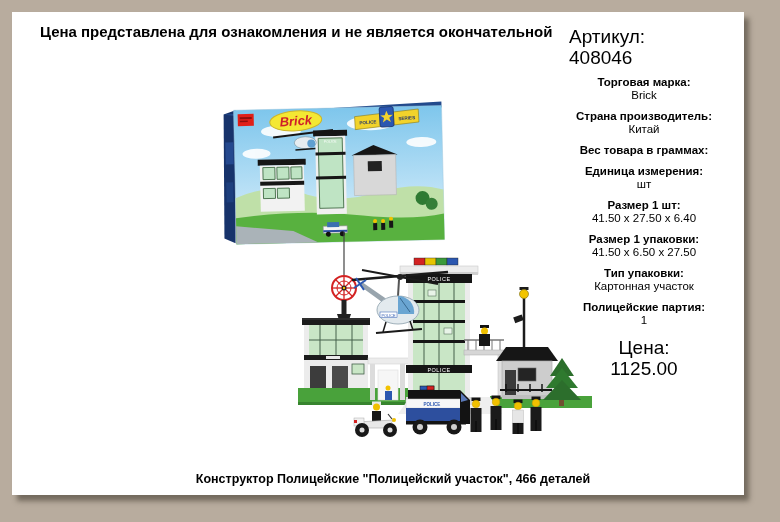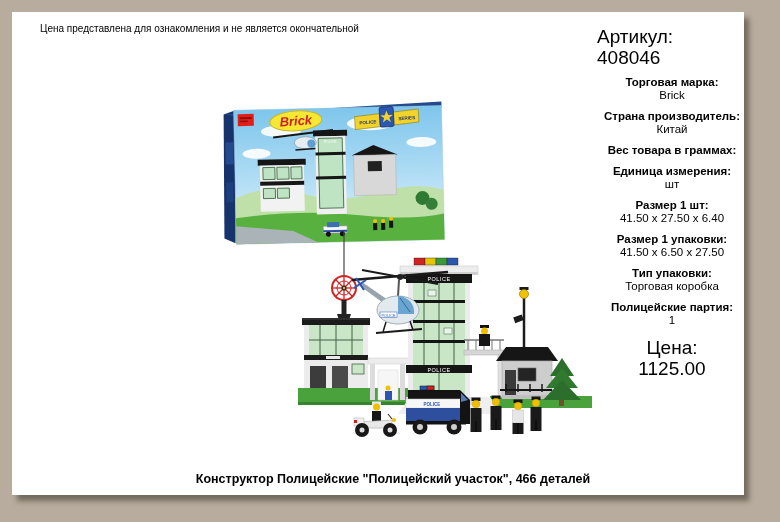--- a/index.html
+++ b/index.html
@@ -11,24 +11,24 @@
     position: relative;
   }
   .page {
     position: absolute; left: 12px; top: 12px;
     width: 732px; height: 483px;
     background: #ffffff;
     box-shadow: 5px 6px 5px rgba(60, 52, 42, 0.55);
   }
   .disclaimer {
     position: absolute; left: 28px; top: 11px;
-    font-size: 10px; color: #000;
+    font-size: 15px; color: #000; font-weight: bold;
   }
   .info {
-    position: absolute; left: 585px; top: 14px; width: 150px; color:#000;
+    position: absolute; left: 557px; top: 14px; width: 150px; color:#000;
   }
   .big { font-size: 19px; line-height: 21px; font-weight: normal; }
   .attr { margin-top: 8px; text-align: center; }
   .attr-label { font-size: 11.5px; font-weight: bold; line-height: 13px; }
   .attr-value { font-size: 11.5px; line-height: 13px; }
   .price-block { margin-top: 10px; text-align: center; }
   .caption {
     position: absolute; left: 30px; right: 0; top: 460px;
     text-align: center; font-weight: bold; font-size: 12.5px; color: #000;
   }
@@ -378,21 +378,21 @@
       <div class="attr">
         <div class="attr-label">Размер 1 шт:</div>
         <div class="attr-value">41.50 x 27.50 x 6.40</div>
       </div>
       <div class="attr">
         <div class="attr-label">Размер 1 упаковки:</div>
         <div class="attr-value">41.50 x 6.50 x 27.50</div>
       </div>
       <div class="attr">
         <div class="attr-label">Тип упаковки:</div>
-        <div class="attr-value">Торговая коробка</div>
+        <div class="attr-value">Картонная участок</div>
       </div>
       <div class="attr">
         <div class="attr-label">Полицейские партия:</div>
         <div class="attr-value">1</div>
       </div>
     </div>
 
     <div class="price-block">
       <div class="big">Цена:</div>
       <div class="big">1125.00</div>

